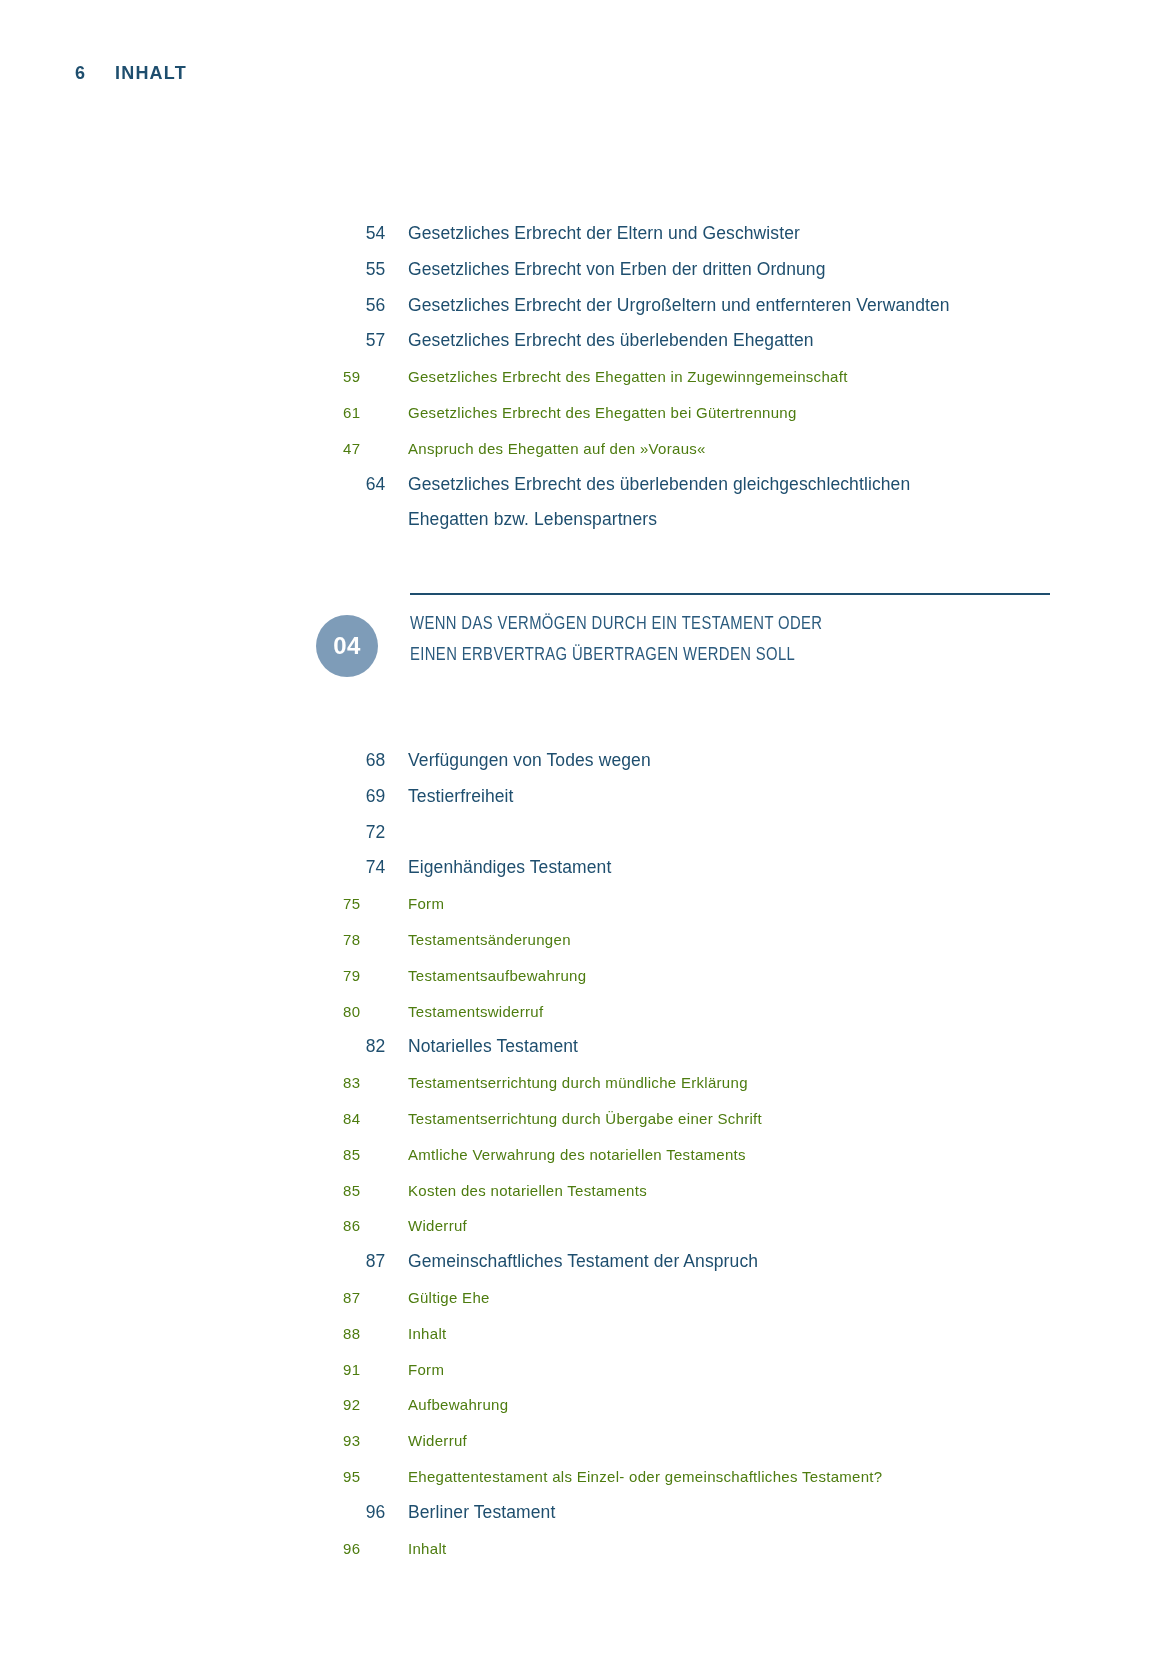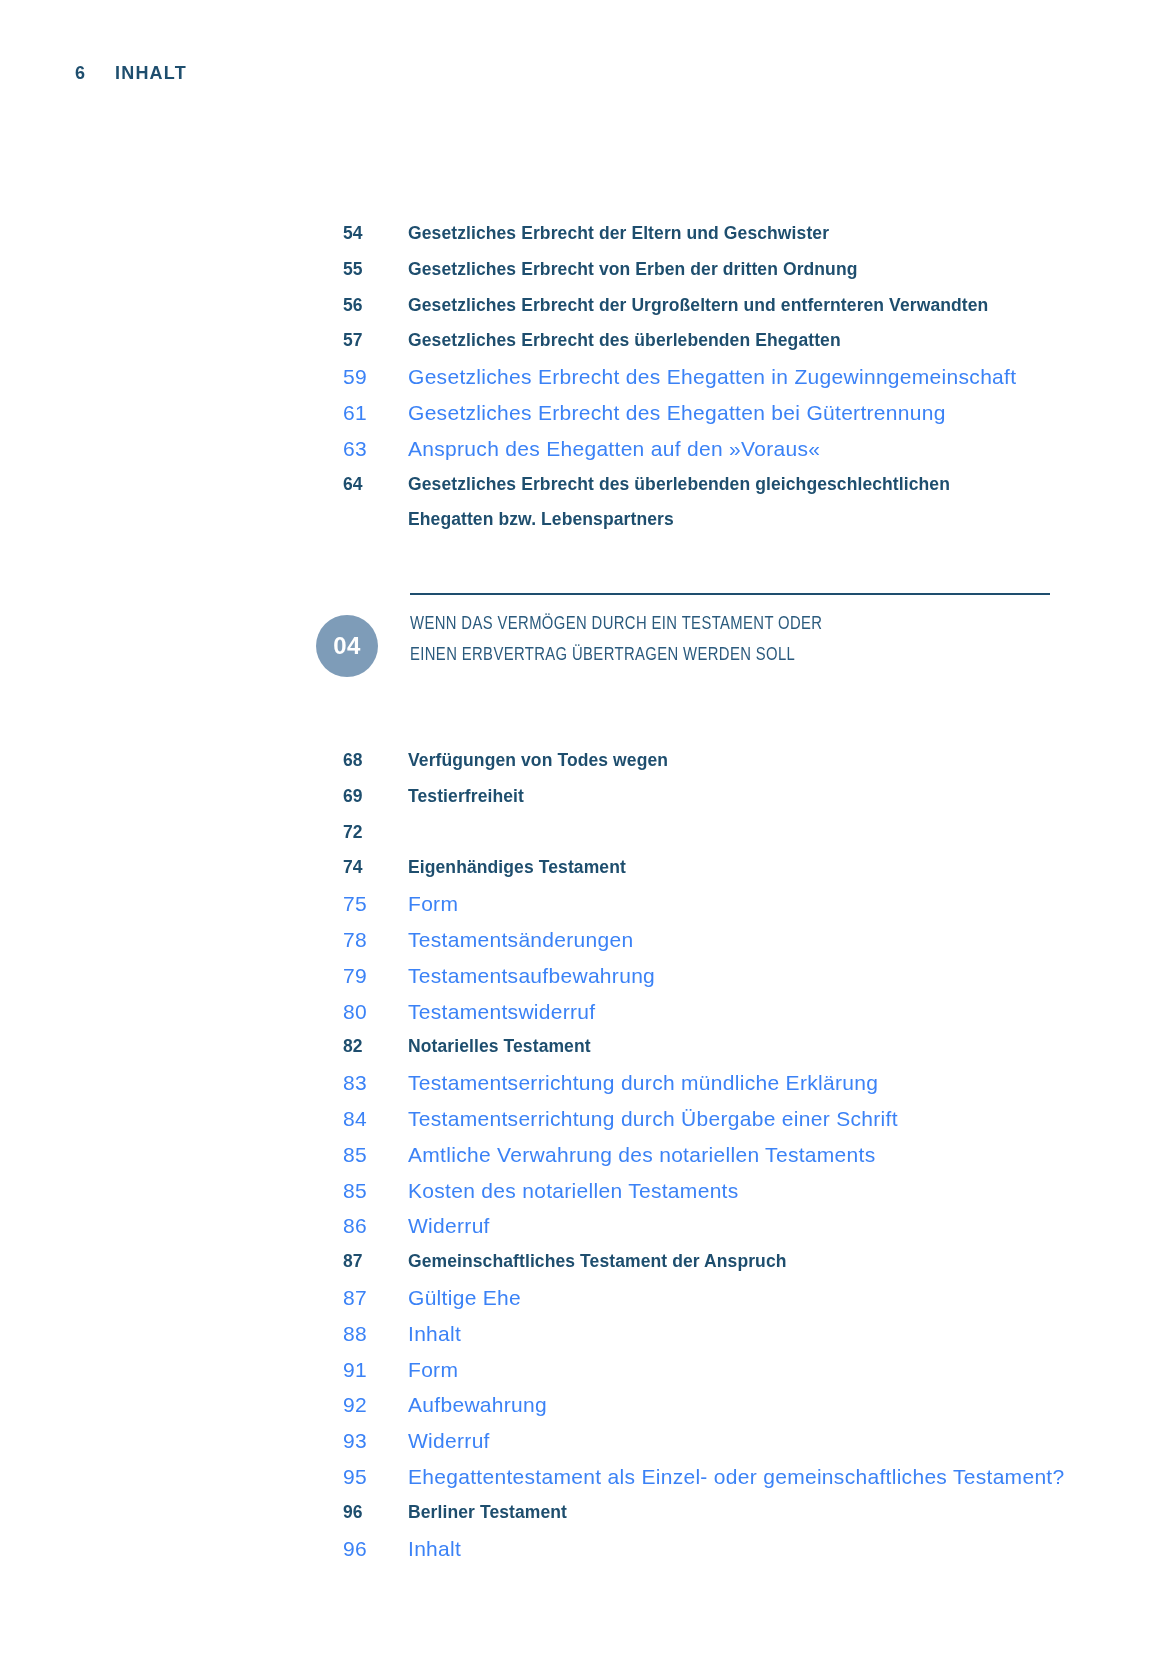--- a/index.html
+++ b/index.html
@@ -39,29 +39,30 @@
     line-height: 35.8px;
     display: flex;
     white-space: nowrap;
   }
   .toc-row .pg {
     width: 65px;
     flex: 0 0 65px;
   }
   .toc-row.bold .pg, .toc-row.bold .ttl {
     color: #1e4e6e;
-    font-weight: 700;
+    font-weight: 400;
     letter-spacing: 0.1px;
     font-size: 17.5px;
+    text-align: center;
   }
   .toc-row.light .pg, .toc-row.light .ttl {
-    color: #3b82f6;
+    color: #4d7c0f;
     font-weight: 400;
     letter-spacing: 0.3px;
-    font-size: 21px;
+    font-size: 15px;
   }
 
   
   .section-divider {
     position: absolute;
     left: 410px;
     top: 593px;
     width: 640px;
     height: 2px;
     background: #1e4e6e;
@@ -128,21 +129,21 @@
     </div>
     <div class="toc-row light">
       <span class="pg">59</span>
       <span class="ttl">Gesetzliches Erbrecht des Ehegatten in Zugewinngemeinschaft</span>
     </div>
     <div class="toc-row light">
       <span class="pg">61</span>
       <span class="ttl">Gesetzliches Erbrecht des Ehegatten bei Gütertrennung</span>
     </div>
     <div class="toc-row light">
-      <span class="pg">63</span>
+      <span class="pg">47</span>
       <span class="ttl">Anspruch des Ehegatten auf den »Voraus«</span>
     </div>
     <div class="toc-row bold">
       <span class="pg">64</span>
       <span class="ttl">Gesetzliches Erbrecht des überlebenden gleichgeschlechtlichen</span>
     </div>
     <div class="toc-row bold">
       <span class="pg"></span>
       <span class="ttl">Ehegatten bzw. Lebenspartners</span>
     </div>

